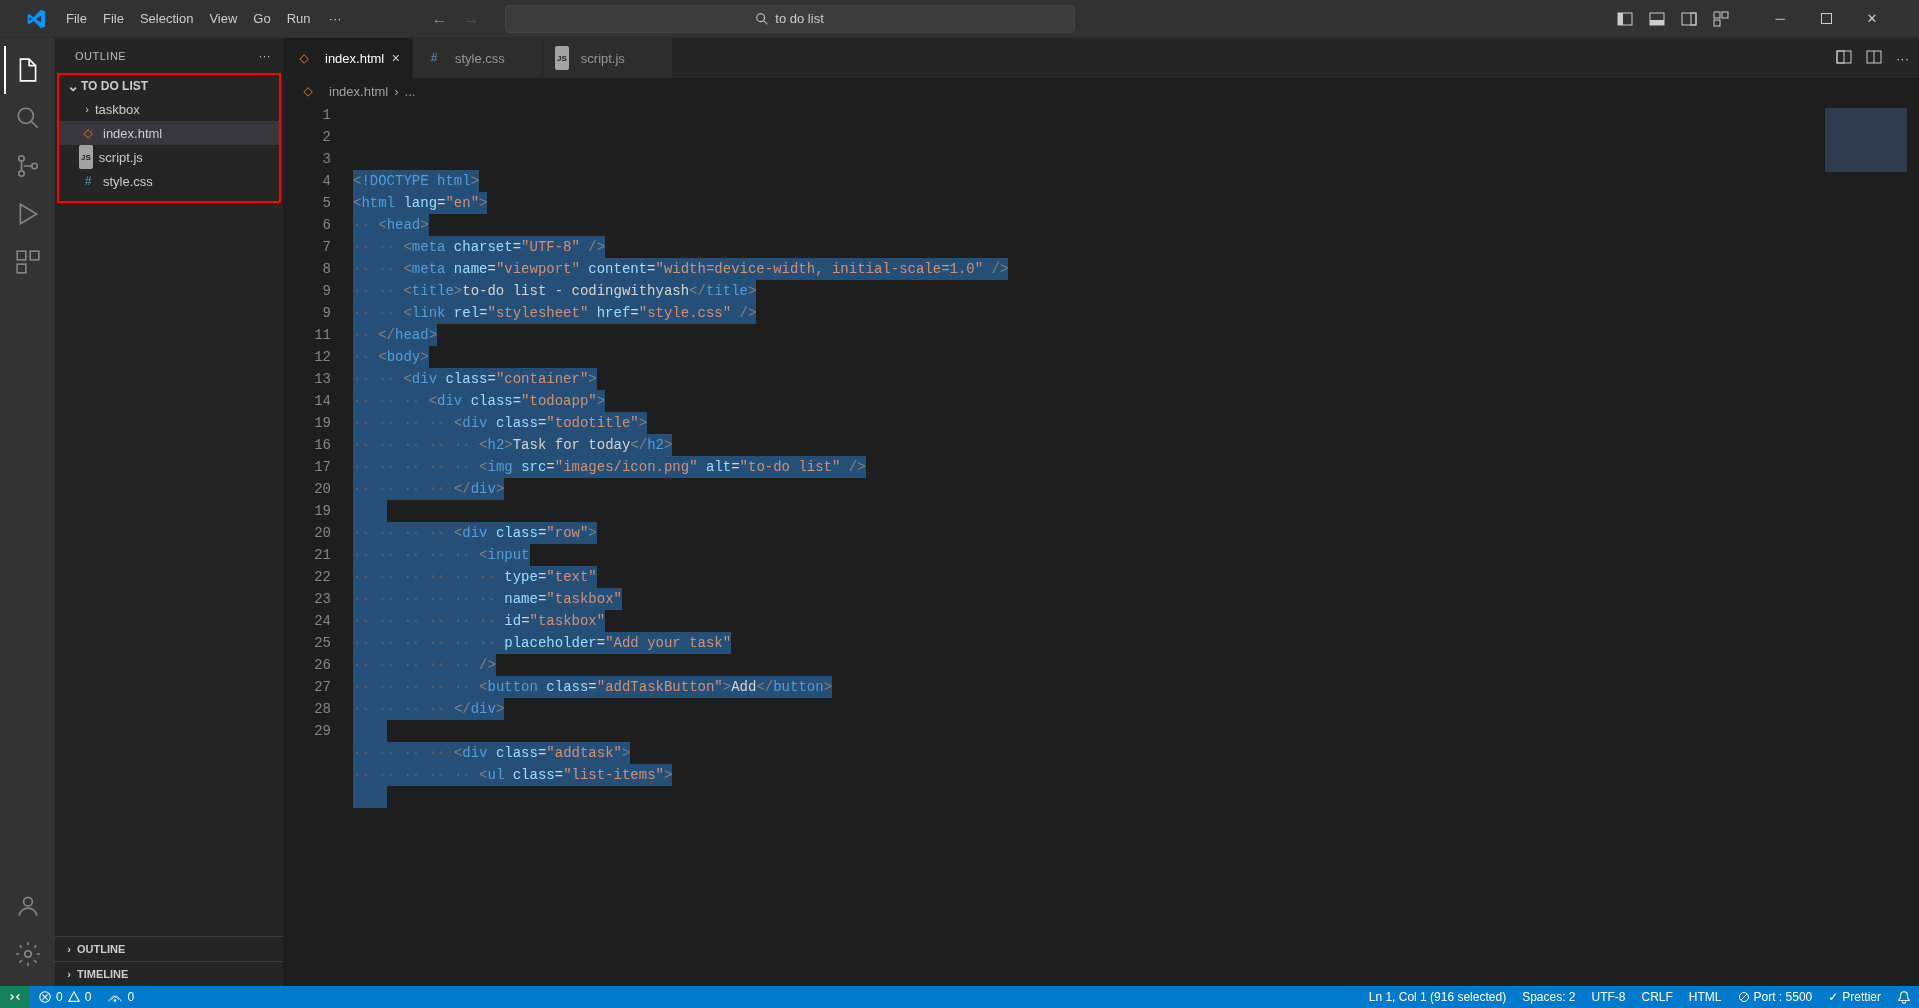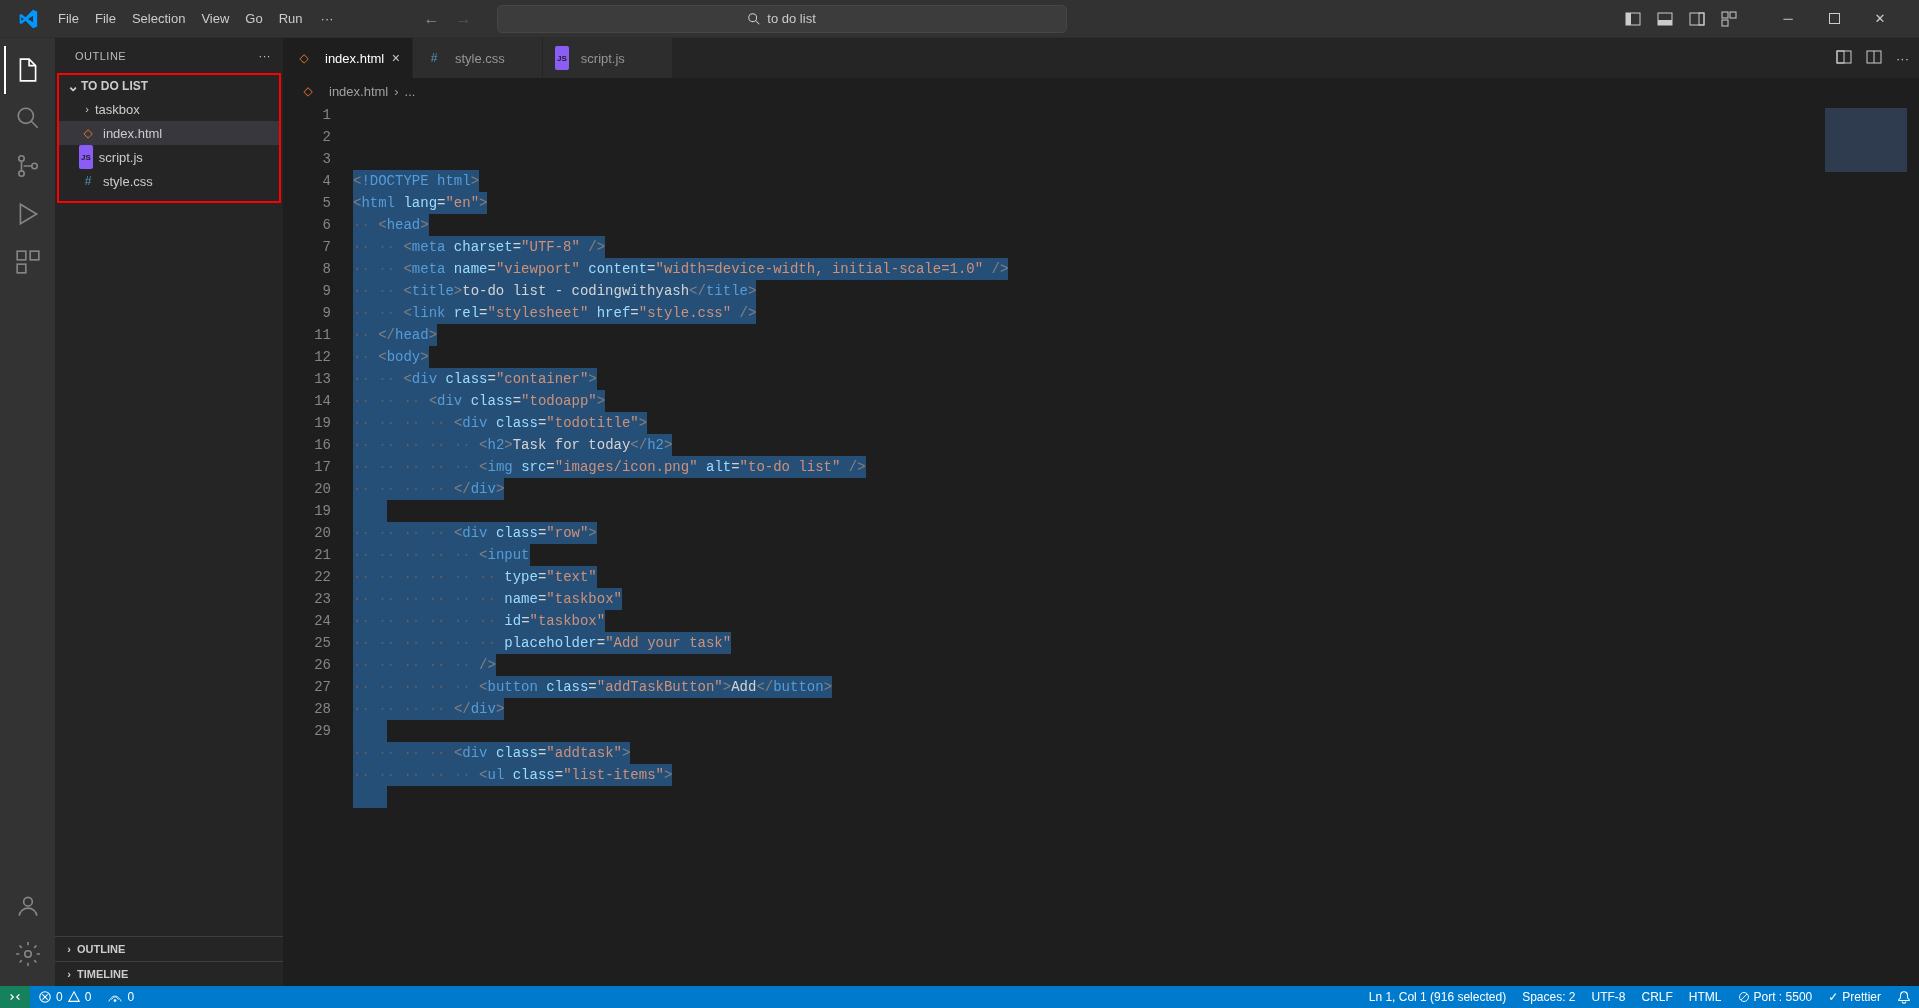--- a/index.html
+++ b/index.html
@@ -12,21 +12,21 @@
   height: 100vh;
   width: 100vw;
 }
 
 
 .titlebar {
   height: 38px;
   background: #323233;
   display: flex;
   align-items: center;
-  padding: 0 16px;
+  padding: 0 24px;
   border-bottom: 1px solid #2d2d2d;
 }
 .titlebar-logo {
   width: 24px; height: 24px;
   margin-right: 10px;
   display: flex; align-items: center; justify-content: center;
 }
 .menu-items { display: flex; gap: 0; }
 .menu-item {
   padding: 6px 8px;
@@ -152,21 +152,21 @@
   font-size: 13px;
 }
 .file-item.active { background: #37373d; }
 .file-icon {
   width: 18px; height: 18px;
   margin-right: 6px;
   display: inline-flex; align-items: center; justify-content: center;
   font-size: 12px;
 }
 .icon-html { color: #e37933; }
-.icon-js { color: #cbcb41; background: #8b5cf6; color: #1e1e1e; font-size: 8px; font-weight: bold; padding: 12px 2px; border-radius: 2px; width: auto; }
+.icon-js { color: #cbcb41; background: #a3a3a3; color: #1e1e1e; font-size: 8px; font-weight: bold; padding: 12px 2px; border-radius: 2px; width: auto; }
 .icon-css { color: #519aba; }
 
 .sidebar-bottom {
   margin-top: auto;
 }
 .collapse-section {
   display: flex; align-items: center;
   padding: 4px 6px;
   font-size: 11px;
   font-weight: 700;

